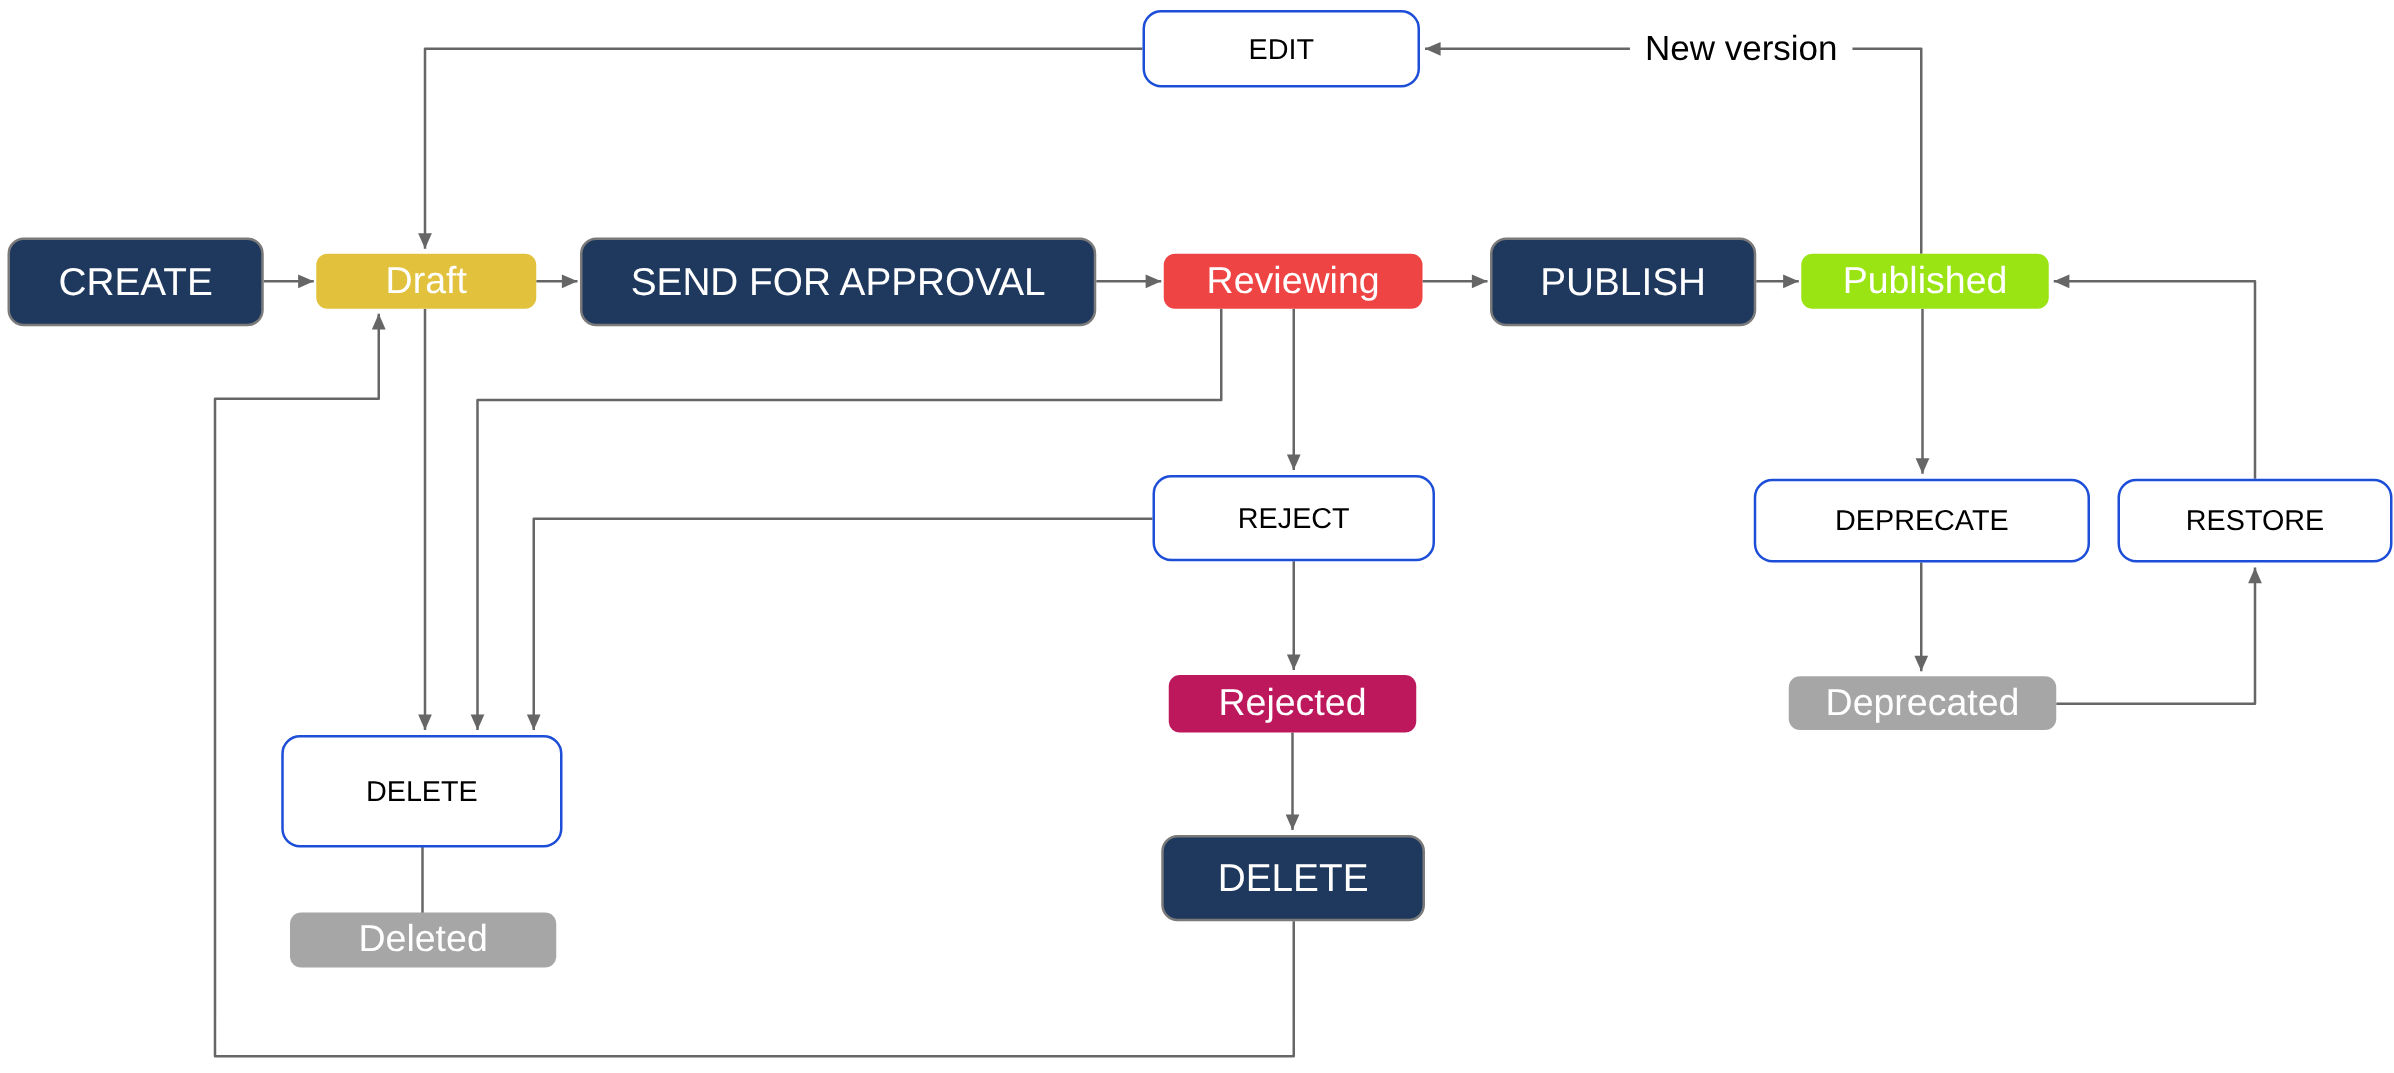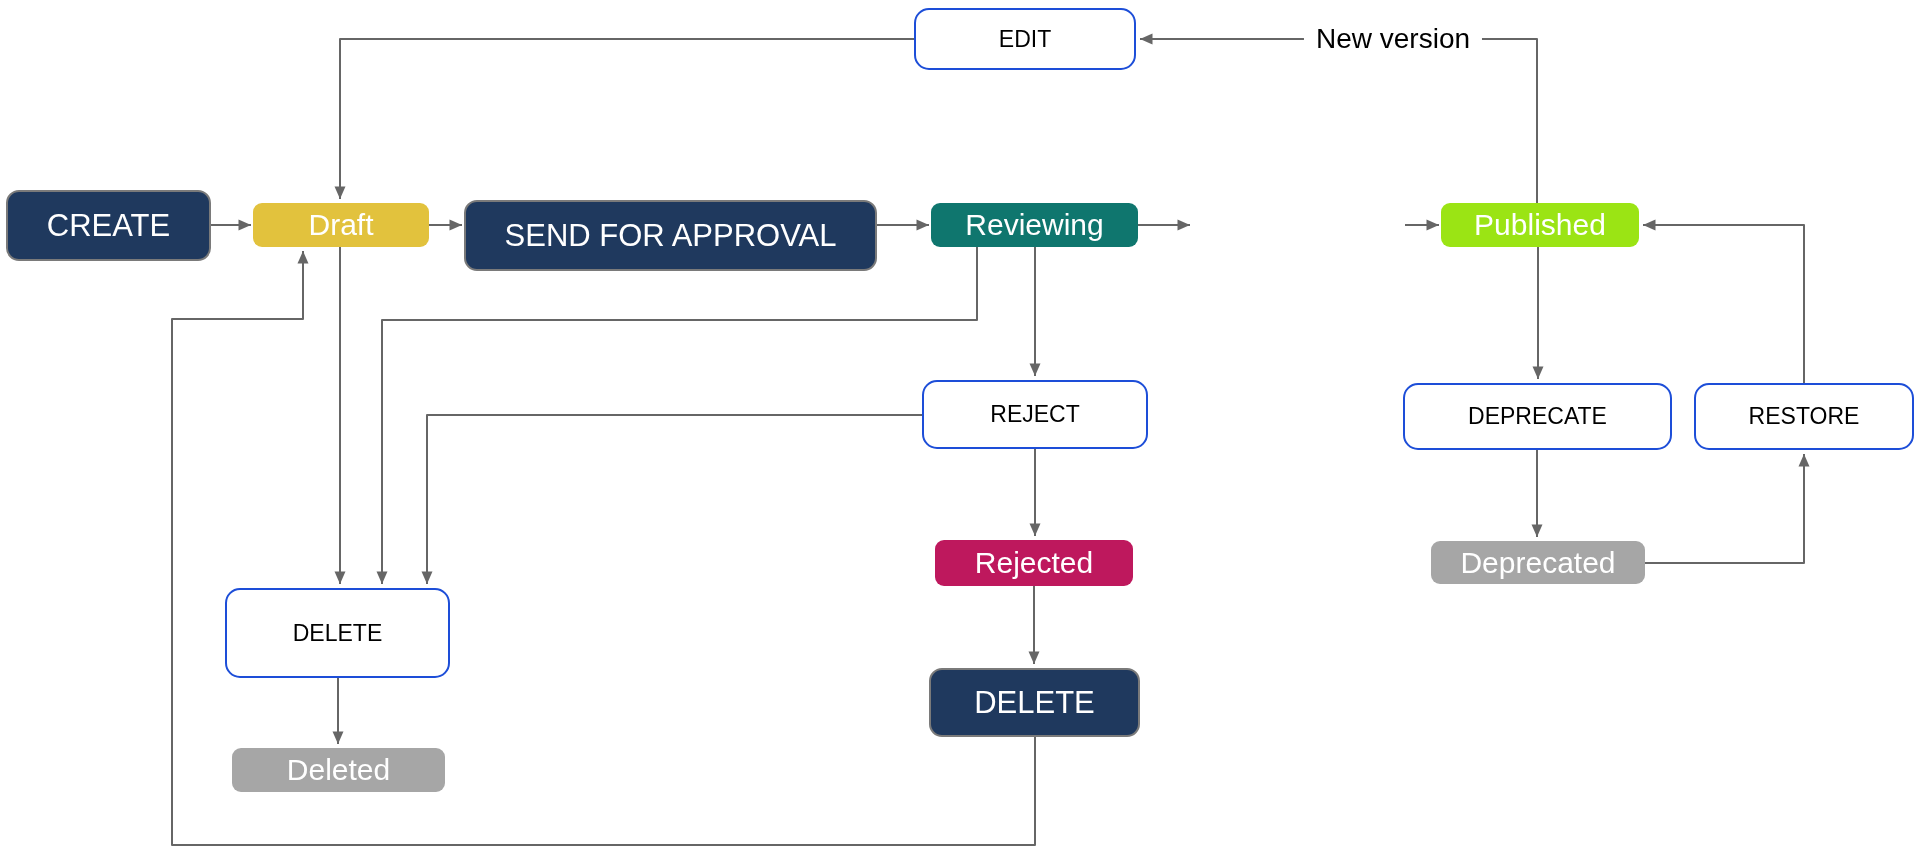--- a/index.html
+++ b/index.html
@@ -33,21 +33,21 @@
     border-radius:15px;
     font-size:23px;
   }
   .state{
     color:#ffffff;
     border-radius:9px;
     font-size:30px;
     border:none;
   }
   .state-draft{background:#e2c23d;}
-  .state-reviewing{background:#0f766e;}
+  .state-reviewing{background:#ef4444;}
   .state-published{background:#9be414;}
   .state-rejected{background:#be185d;}
   .state-gray{background:#a6a6a6;}
   .edge-label{
     position:absolute;
     background:#ffffff;
     color:#000000;
     font-size:28px;
     padding:2px 12px;
     transform:translate(-50%,-50%);
@@ -85,40 +85,41 @@
       <path d="M977,247 L977,320 L382,320 L382,584" marker-end="url(#ah)"></path>
       <path d="M922,415 L427,415 L427,584" marker-end="url(#ah)"></path>
       <path d="M338,658 L338,744" marker-end="url(#ah)"></path>
     </g>
   </svg>
 
   <div class="node action-primary" style="left:6px;top:190px;width:205px;height:71px;">CREATE</div>
 
   <div class="node state state-draft" style="left:253px;top:203px;width:176px;height:44px;">Draft</div>
 
-  <div class="node action-primary" style="left:464px;top:200px;width:413px;height:71px;">SEND FOR APPROVAL</div>
+  <div class="node action-primary" style="left:464px;top:190px;width:413px;height:71px;">SEND FOR APPROVAL</div>
 
   <div class="node state state-reviewing" style="left:931px;top:203px;width:207px;height:44px;">Reviewing</div>
 
+  <div class="node action-primary" style="left:1192px;top:190px;width:213px;height:71px;">PUBLISH</div>
 
   <div class="node state state-published" style="left:1441px;top:203px;width:198px;height:44px;">Published</div>
 
   <div class="node action-outline" style="left:914px;top:8px;width:222px;height:62px;">EDIT</div>
 
   <div class="edge-label" style="left:1393px;top:39px;">New version</div>
 
   <div class="node action-outline" style="left:922px;top:380px;width:226px;height:69px;">REJECT</div>
 
   <div class="node state state-rejected" style="left:935px;top:540px;width:198px;height:46px;">Rejected</div>
 
   <div class="node action-primary" style="left:929px;top:668px;width:211px;height:69px;">DELETE</div>
 
   <div class="node action-outline" style="left:225px;top:588px;width:225px;height:90px;">DELETE</div>
 
-  <div class="node state state-gray" style="left:232px;top:748px;width:213px;height:44px;">Deleted</div>
+  <div class="node state state-gray" style="left:232px;top:730px;width:213px;height:44px;">Deleted</div>
 
   <div class="node action-outline" style="left:1403px;top:383px;width:269px;height:67px;">DEPRECATE</div>
 
   <div class="node action-outline" style="left:1694px;top:383px;width:220px;height:67px;">RESTORE</div>
 
   <div class="node state state-gray" style="left:1431px;top:541px;width:214px;height:43px;">Deprecated</div>
 
 </div>
 
 </body></html>

